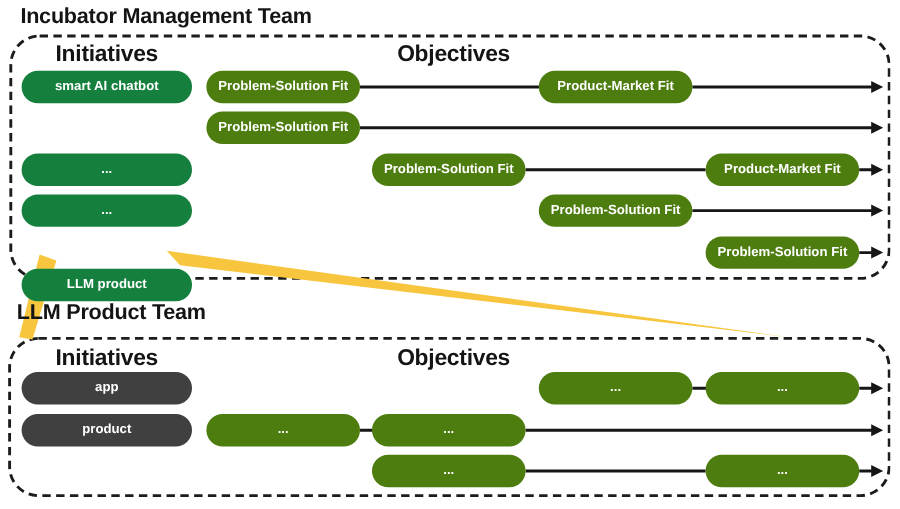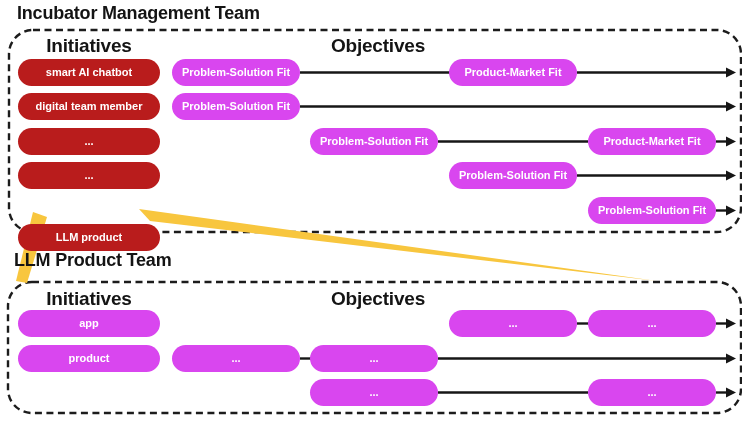--- a/index.html
+++ b/index.html
@@ -43,23 +43,23 @@
     height: 27px;
     line-height: 27px;
     border-radius: 14px;
     text-align: center;
     font-size: 11px;
     font-weight: 700;
     color: #ffffff;
     white-space: nowrap;
     overflow: hidden;
   }
-  .pill.green  { background: #b91c1c; width: 142px; left: 18px; }
-  .pill.olive  { background: #d946ef; width: 142px; left: 18px; }
-  .pill.blue   { background: #d946ef; width: 128px; }
+  .pill.green  { background: #15803d; width: 142px; left: 18px; }
+  .pill.olive  { background: #404040; width: 142px; left: 18px; }
+  .pill.blue   { background: #4d7c0f; width: 128px; }
 </style>
 </head>
 <body>
 
 <div class="canvas">
 
   <svg class="connector-layer" width="750" height="424" viewBox="0 0 750 424" xmlns="http://www.w3.org/2000/svg">
 
     <rect x="9" y="30" width="732" height="202" rx="24" fill="none" stroke="#1c1c1c" stroke-width="2.4" stroke-dasharray="7 4.5"></rect>
     <rect x="8" y="282" width="733" height="131" rx="24" fill="none" stroke="#1c1c1c" stroke-width="2.4" stroke-dasharray="7 4.5"></rect>
@@ -108,21 +108,20 @@
       <polygon points="726,387.5 736,392.5 726,397.5" fill="#161616"></polygon>
     </g>
   </svg>
 
   <div class="section-title" style="left:17px; top:3px;">Incubator Management Team</div>
 
   <div class="col-heading" style="left:18px; top:35px; width:142px;">Initiatives</div>
   <div class="col-heading" style="left:290px; top:35px; width:176px;">Objectives</div>
 
   <div class="pill green" style="top:59px;">smart AI chatbot</div>
-  <div class="pill green" style="top:93px;">digital team member</div>
   <div class="pill green" style="top:128px;">...</div>
   <div class="pill green" style="top:162px;">...</div>
   <div class="pill green" style="top:192px;margin-top:32px;">LLM product</div>
 
   <div class="pill blue" style="left:172px; top:59px;">Problem-Solution Fit</div>
   <div class="pill blue" style="left:449px; top:59px;">Product-Market Fit</div>
   <div class="pill blue" style="left:172px; top:93px;">Problem-Solution Fit</div>
   <div class="pill blue" style="left:310px; top:128px;">Problem-Solution Fit</div>
   <div class="pill blue" style="left:588px; top:128px;">Product-Market Fit</div>
   <div class="pill blue" style="left:449px; top:162px;">Problem-Solution Fit</div>

